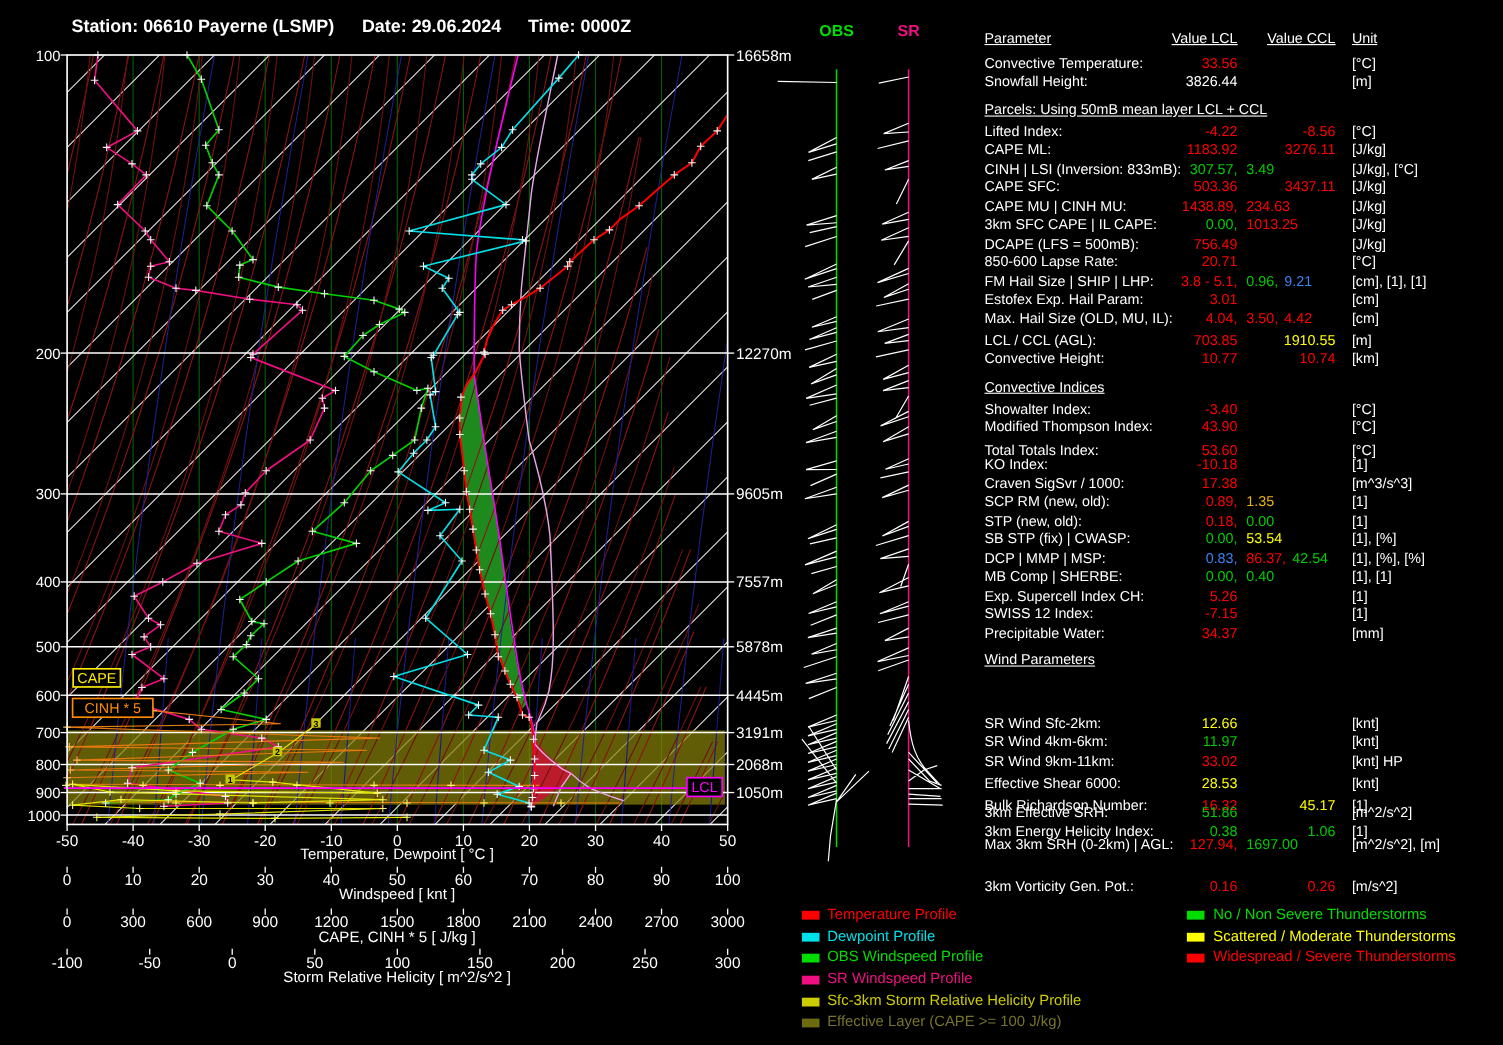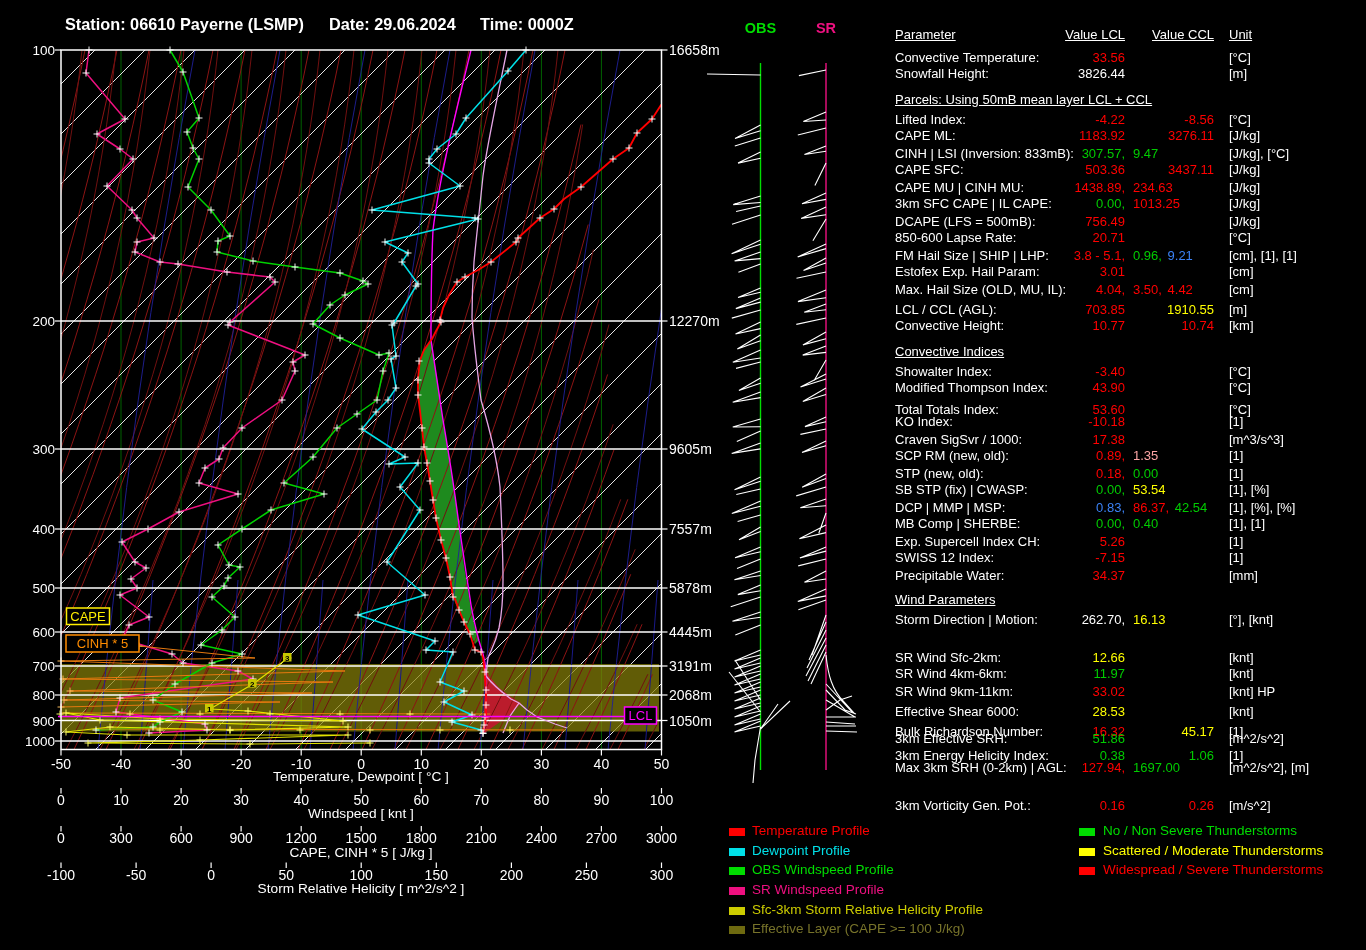--- a/index.html
+++ b/index.html
@@ -335,21 +335,21 @@
     </div>
 <div class="r" style="top:128px">
       <span class="n">CAPE ML:</span>
       <span class="a" style="color:#ff0000">1183.92</span>
       <span class="c" style="color:#ff0000">3276.11</span>
       <span class="un">[J/kg]</span>
     </div>
 <div class="r" style="top:146px">
       <span class="n">CINH | LSI (Inversion: 833mB):</span>
       <span class="a" style="color:#00cc00">307.57,</span>
-      <span class="b"><span style="color:#00cc00">9.47</span></span>
+      <span class="b"><span style="color:#00cc00">3.49</span></span>
       <span class="un">[J/kg], [°C]</span>
     </div>
 <div class="r" style="top:162px">
       <span class="n">CAPE SFC:</span>
       <span class="a" style="color:#ff0000">503.36</span>
       <span class="c" style="color:#ff0000">3437.11</span>
       <span class="un">[J/kg]</span>
     </div>
 <div class="r" style="top:180px">
       <span class="n">CAPE MU | CINH MU:</span>
@@ -426,21 +426,21 @@
       <span class="un">[1]</span>
     </div>
 <div class="r" style="top:432px">
       <span class="n">Craven SigSvr / 1000:</span>
       <span class="a" style="color:#ff0000">17.38</span>
       <span class="un">[m^3/s^3]</span>
     </div>
 <div class="r" style="top:448px">
       <span class="n">SCP RM (new, old):</span>
       <span class="a" style="color:#ff0000">0.89,</span>
-      <span class="b"><span style="color:#fca5a5">1.35</span></span>
+      <span class="b"><span style="color:#eab308">1.35</span></span>
       <span class="un">[1]</span>
     </div>
 <div class="r" style="top:466px">
       <span class="n">STP (new, old):</span>
       <span class="a" style="color:#ff0000">0.18,</span>
       <span class="b"><span style="color:#00cc00">0.00</span></span>
       <span class="un">[1]</span>
     </div>
 <div class="r" style="top:482px">
       <span class="n">SB STP (fix) | CWASP:</span>
@@ -470,26 +470,20 @@
       <span class="a" style="color:#ff0000">-7.15</span>
       <span class="un">[1]</span>
     </div>
 <div class="r" style="top:568px">
       <span class="n">Precipitable Water:</span>
       <span class="a" style="color:#ff0000">34.37</span>
       <span class="un">[mm]</span>
     </div>
 <div class="r" style="top:592px">
       <span class="n u1">Wind Parameters</span>
-    </div>
-<div class="r" style="top:612px">
-      <span class="n">Storm Direction | Motion:</span>
-      <span class="a" style="color:#ffffff">262.70,</span>
-      <span class="b"><span style="color:#ffff00">16.13</span></span>
-      <span class="un">[°], [knt]</span>
     </div>
 <div class="r" style="top:650px">
       <span class="n">SR Wind Sfc-2km:</span>
       <span class="a" style="color:#ffff00">12.66</span>
       <span class="un">[knt]</span>
     </div>
 <div class="r" style="top:666px">
       <span class="n">SR Wind 4km-6km:</span>
       <span class="a" style="color:#00cc00">11.97</span>
       <span class="un">[knt]</span>

